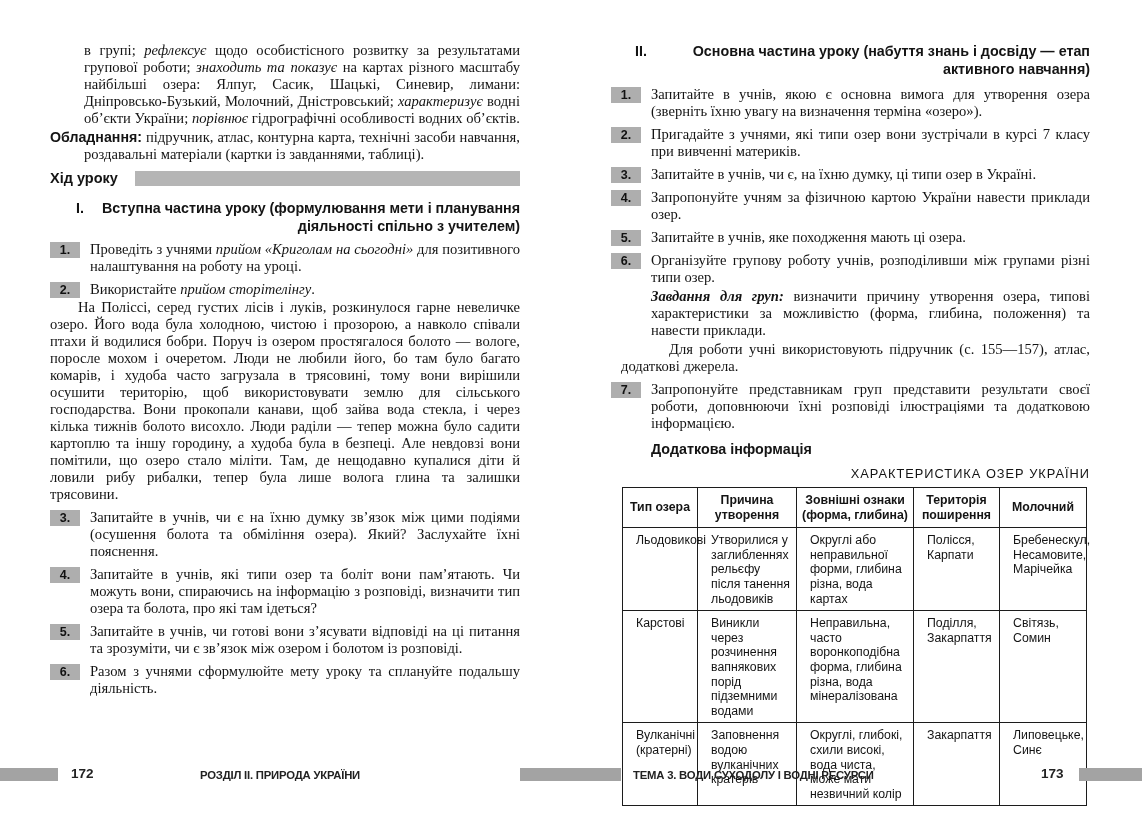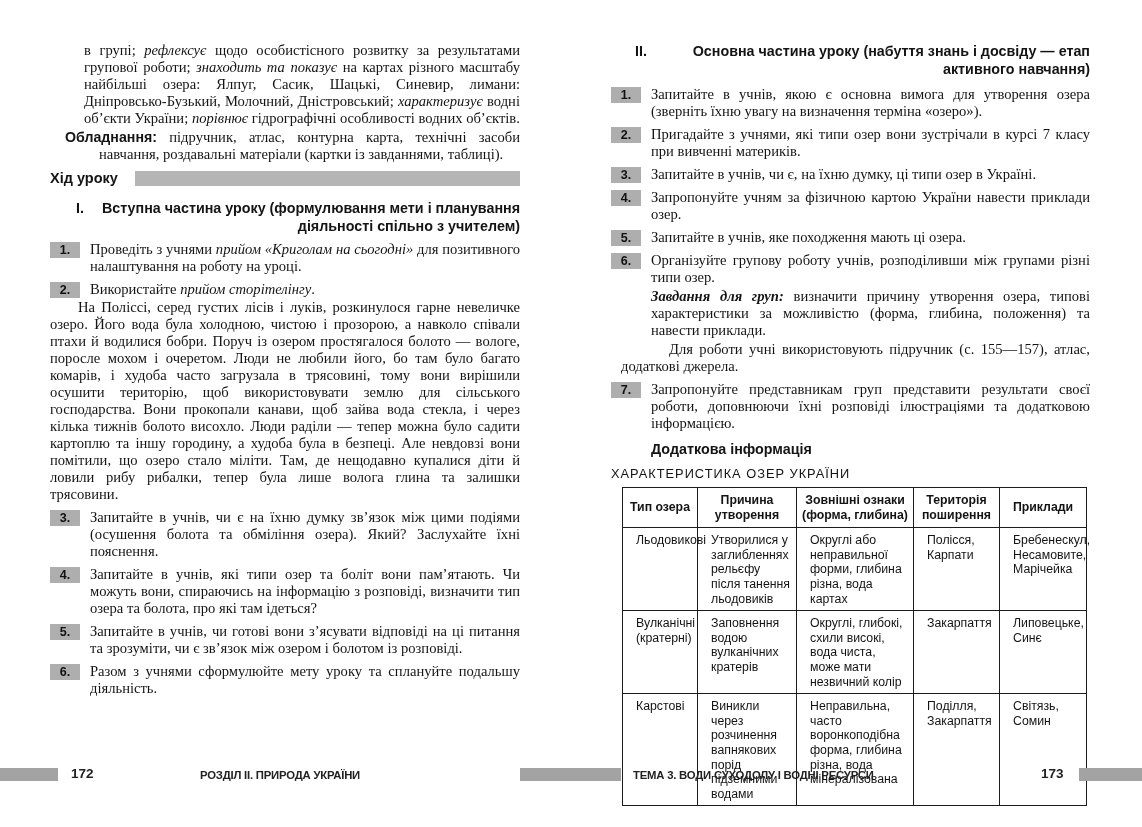--- a/index.html
+++ b/index.html
@@ -4,21 +4,21 @@
 <style>
   html,body{margin:0;padding:0;}
   body{width:1142px;height:827px;position:relative;background:#ffffff;color:#141414;
        font-family:"Liberation Serif",serif;font-size:14.6px;line-height:17px;overflow:hidden;}
   .page{position:absolute;top:0;height:684px;box-sizing:border-box;}
   #page-left{left:0;width:571px;padding:42px 51px 0 50px;}
   #page-right{left:571px;width:571px;padding:42px 52px 0 40px;}
 
   .pp{text-align:justify;hyphens:auto;}
   .cont{margin-left:34px;}
-  .equip{margin-top:2px;padding-left:34px;text-indent:-34px;margin-left:15px;}
+  .equip{margin-top:2px;padding-left:34px;text-indent:-34px;}
 
   .i{font-style:italic;}
   .bi{font-weight:bold;font-style:italic;}
   .bs{font-weight:bold;font-family:"Liberation Sans",sans-serif;font-size:14.2px;}
 
   .course{display:flex;align-items:center;margin-top:7px;height:17px;}
   .clabel{font-family:"Liberation Sans",sans-serif;font-weight:bold;font-size:14.5px;white-space:nowrap;}
   .cbar{flex:1;height:15px;background:#b5b5b5;margin-left:17px;}
 
   .sect{display:flex;margin-top:12px;font-family:"Liberation Sans",sans-serif;
@@ -31,21 +31,21 @@
           font-family:"Liberation Sans",sans-serif;font-weight:bold;font-size:12.5px;
           line-height:16px;text-align:center;color:#111;}
   .ibody{flex:1;text-align:justify;hyphens:auto;}
   .story{margin-left:-40px;text-indent:28px;margin-top:1px;}
   .sub{margin-top:2px;}
   .sub2{margin-left:-30px;text-indent:48px;}
 
   .extra{font-family:"Liberation Sans",sans-serif;font-weight:bold;font-size:14.3px;
          margin:9px 0 0 40px;}
   .ttitle{font-family:"Liberation Sans",sans-serif;font-size:12.8px;letter-spacing:1px;
-          text-align:left;margin-top:7px;}
+          text-align:right;margin-top:7px;}
 
   table.lakes{border-collapse:collapse;table-layout:fixed;width:464px;margin-left:11px;margin-top:5px;
         font-family:"Liberation Sans",sans-serif;font-size:12.3px;line-height:14.6px;}
   table.lakes th,table.lakes td{border:1px solid #1c1c1c;box-sizing:border-box;}
   table.lakes th{font-weight:bold;text-align:center;vertical-align:middle;padding:5px 2px;}
   table.lakes td{text-align:left;vertical-align:top;padding:5px 6px 4px 13px;}
 
   .footer{position:absolute;top:768px;left:0;width:1142px;height:14px;
           font-family:"Liberation Sans",sans-serif;font-weight:bold;}
   .fbar{position:absolute;top:0;height:13px;background:#a3a3a3;}
@@ -169,44 +169,44 @@
         <col style="width:117px">
       <col style="width:86px">
         <col style="width:87px">
     </colgroup>
     <thead>
       <tr>
         <th>Тип озера</th>
         <th>Причина утворення</th>
         <th>Зовнішні ознаки (форма, глибина)</th>
         <th>Територія поширення</th>
-        <th>Приклади</th>
+        <th>Молочний</th>
       </tr>
     </thead>
     <tbody>
       <tr>
         <td>Льодовикові</td>
         <td>Утворилися у заглибленнях рельєфу після танення льодовиків</td>
         <td>Округлі або неправильної форми, глибина різна, вода картах</td>
         <td>Полісся, Карпати</td>
         <td>Бребенескул, Несамовите, Марічейка</td>
       </tr>
       <tr>
+        <td>Карстові</td>
+        <td>Виникли через розчинення вапнякових порід підземними водами</td>
+        <td>Неправильна, часто воронкоподібна форма, глибина різна, вода мінералізована</td>
+        <td>Поділля, Закарпаття</td>
+        <td>Світязь, Сомин</td>
+      </tr>
+      <tr>
         <td>Вулканічні (кратерні)</td>
         <td>Заповнення водою вулканічних кратерів</td>
         <td>Округлі, глибокі, схили високі, вода чиста, може мати незвичний колір</td>
         <td>Закарпаття</td>
         <td>Липовецьке, Синє</td>
-      </tr>
-      <tr>
-        <td>Карстові</td>
-        <td>Виникли через розчинення вапнякових порід підземними водами</td>
-        <td>Неправильна, часто воронкоподібна форма, глибина різна, вода мінералізована</td>
-        <td>Поділля, Закарпаття</td>
-        <td>Світязь, Сомин</td>
       </tr>
     </tbody>
   </table>
 </div>
 
 <div class="footer">
   <span class="fbar" id="fbar-left"></span>
   <span class="fpage" id="fpage-172">172</span>
   <span class="flabel" id="fchapter">РОЗДІЛ ІІ. ПРИРОДА УКРАЇНИ</span>
   <span class="fbar" id="fbar-center"></span>

